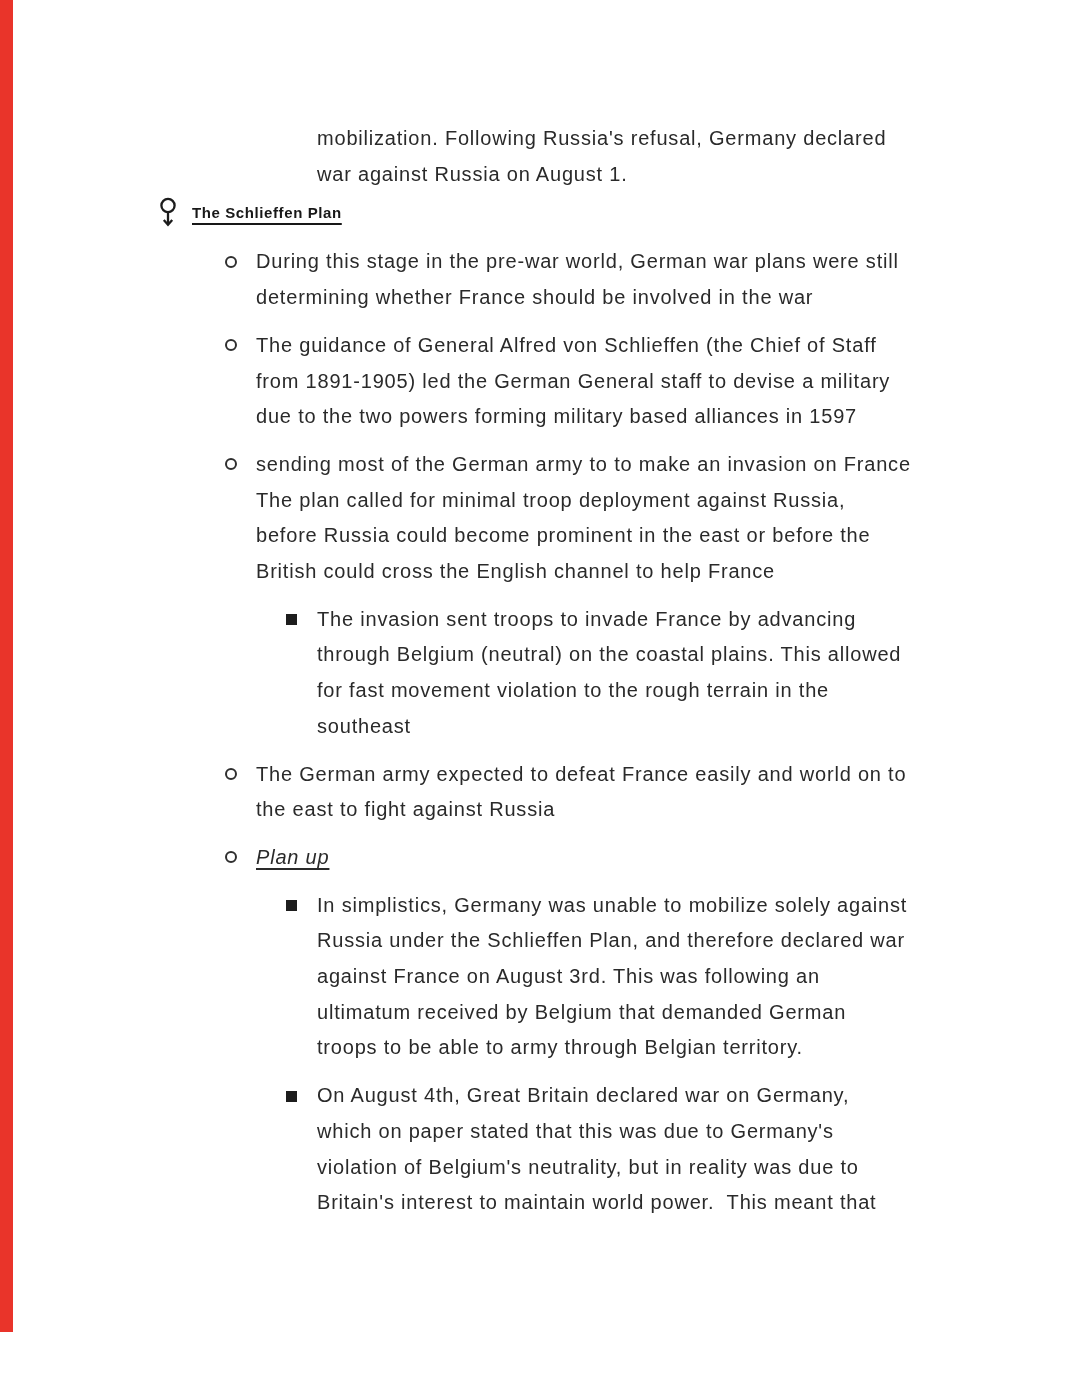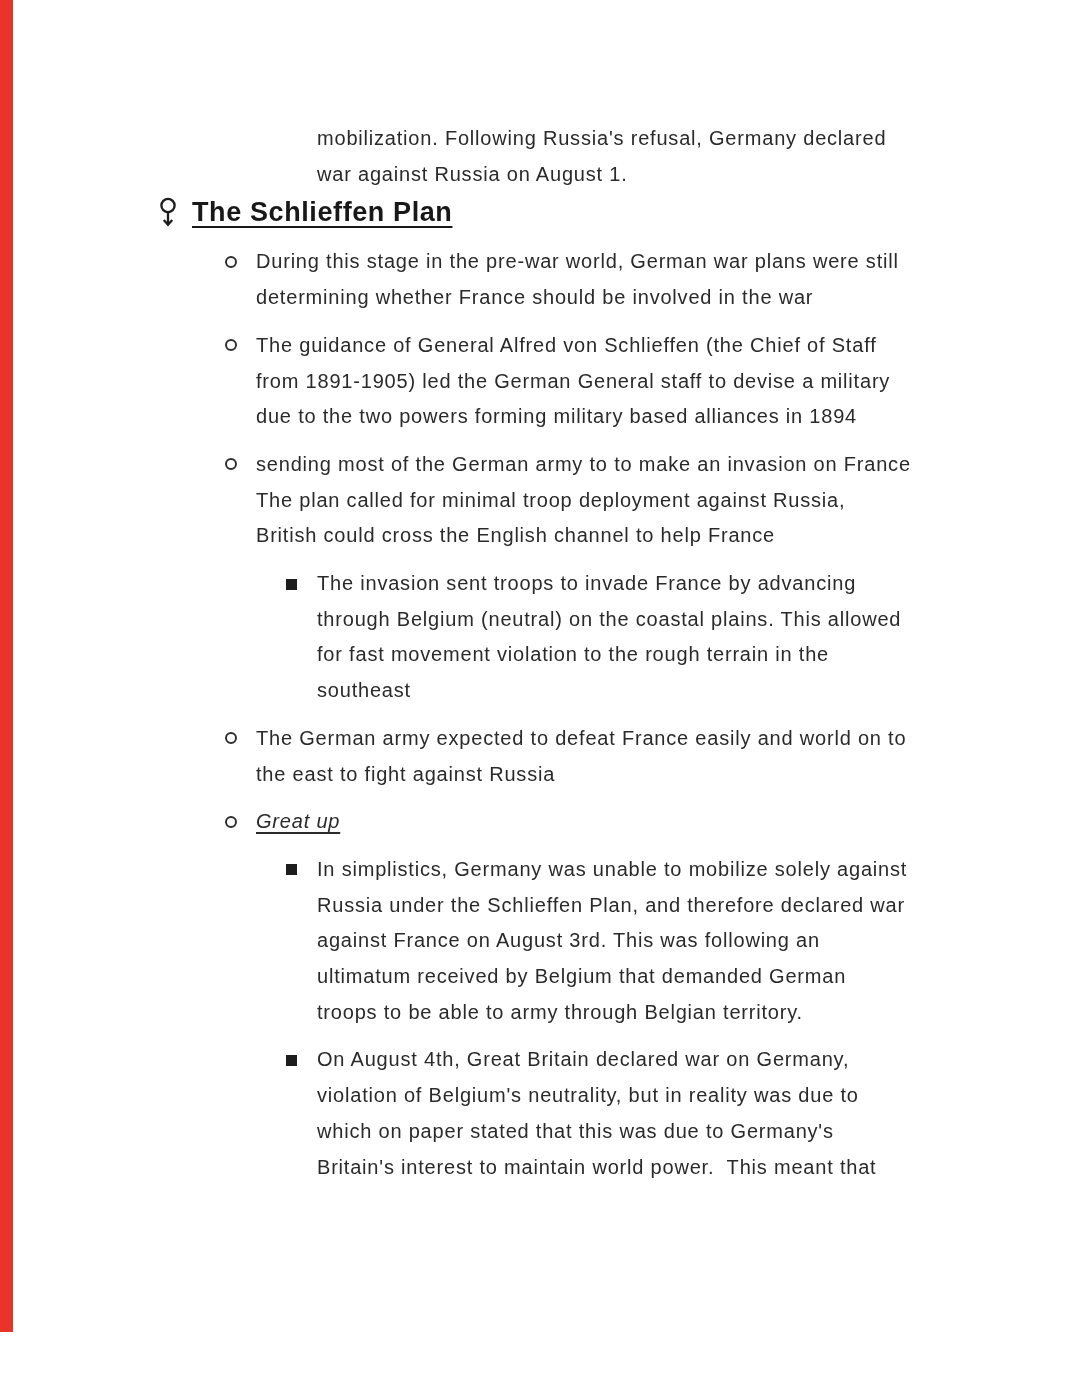--- a/index.html
+++ b/index.html
@@ -29,21 +29,21 @@
   .heading-row {
     display: flex;
     align-items: center;
     gap: 14px;
     padding-left: 158px;
     height: 40px;
     margin-bottom: 4px;
   }
   .h-marker { display: inline-flex; width: 20px; height: 30px; }
   .h-text {
-    font-size: 27px;
+    font-size: 15px;
     font-weight: 700;
     color: #181818;
     text-decoration: underline;
     text-decoration-thickness: 2.2px;
     text-underline-offset: 5px;
     letter-spacing: 0.6px;
   }
   .bullet { position: relative; margin-top: 12px; }
   .bullet.level1 .lines { padding-left: 256px; }
   .bullet.level2 .lines { padding-left: 317px; }
@@ -98,28 +98,29 @@
         <div class="lines">
           <div class="line">During this stage in the pre-war world, German war plans were still</div>
           <div class="line">determining whether France should be involved in the war</div>
         </div>
       </div>
       <div class="bullet level1">
         <span class="marker circle"></span>
         <div class="lines">
           <div class="line">The guidance of General Alfred von Schlieffen (the Chief of Staff</div>
           <div class="line">from 1891-1905) led the German General staff to devise a military</div>
-          <div class="line">due to the two powers forming military based alliances in 1894</div>
+          <div class="line">due to the two powers forming military based alliances in 1597</div>
         </div>
       </div>
       <div class="bullet level1">
         <span class="marker circle"></span>
         <div class="lines">
           <div class="line">sending most of the German army to to make an invasion on France</div>
           <div class="line">The plan called for minimal troop deployment against Russia,</div>
+          <div class="line">before Russia could become prominent in the east or before the</div>
           <div class="line">British could cross the English channel to help France</div>
         </div>
       </div>
       <div class="bullet level2">
         <span class="marker square"></span>
         <div class="lines">
           <div class="line">The invasion sent troops to invade France by advancing</div>
           <div class="line">through Belgium (neutral) on the coastal plains. This allowed</div>
           <div class="line">for fast movement violation to the rough terrain in the</div>
           <div class="line">southeast</div>
@@ -128,37 +129,37 @@
       <div class="bullet level1">
         <span class="marker circle"></span>
         <div class="lines">
           <div class="line">The German army expected to defeat France easily and world on to</div>
           <div class="line">the east to fight against Russia</div>
         </div>
       </div>
       <div class="bullet level1 emph">
         <span class="marker circle"></span>
         <div class="lines">
-          <div class="line">Great up</div>
+          <div class="line">Plan up</div>
         </div>
       </div>
       <div class="bullet level2">
         <span class="marker square"></span>
         <div class="lines">
           <div class="line">In simplistics, Germany was unable to mobilize solely against</div>
           <div class="line">Russia under the Schlieffen Plan, and therefore declared war</div>
           <div class="line">against France on August 3rd. This was following an</div>
           <div class="line">ultimatum received by Belgium that demanded German</div>
           <div class="line">troops to be able to army through Belgian territory.</div>
         </div>
       </div>
       <div class="bullet level2">
         <span class="marker square"></span>
         <div class="lines">
           <div class="line">On August 4th, Great Britain declared war on Germany,</div>
+          <div class="line">which on paper stated that this was due to Germany's</div>
           <div class="line">violation of Belgium's neutrality, but in reality was due to</div>
-          <div class="line">which on paper stated that this was due to Germany's</div>
           <div class="line">Britain's interest to maintain world power.&nbsp; This meant that</div>
         </div>
       </div>
     </div>
 
 </div>
 
 </body></html>

